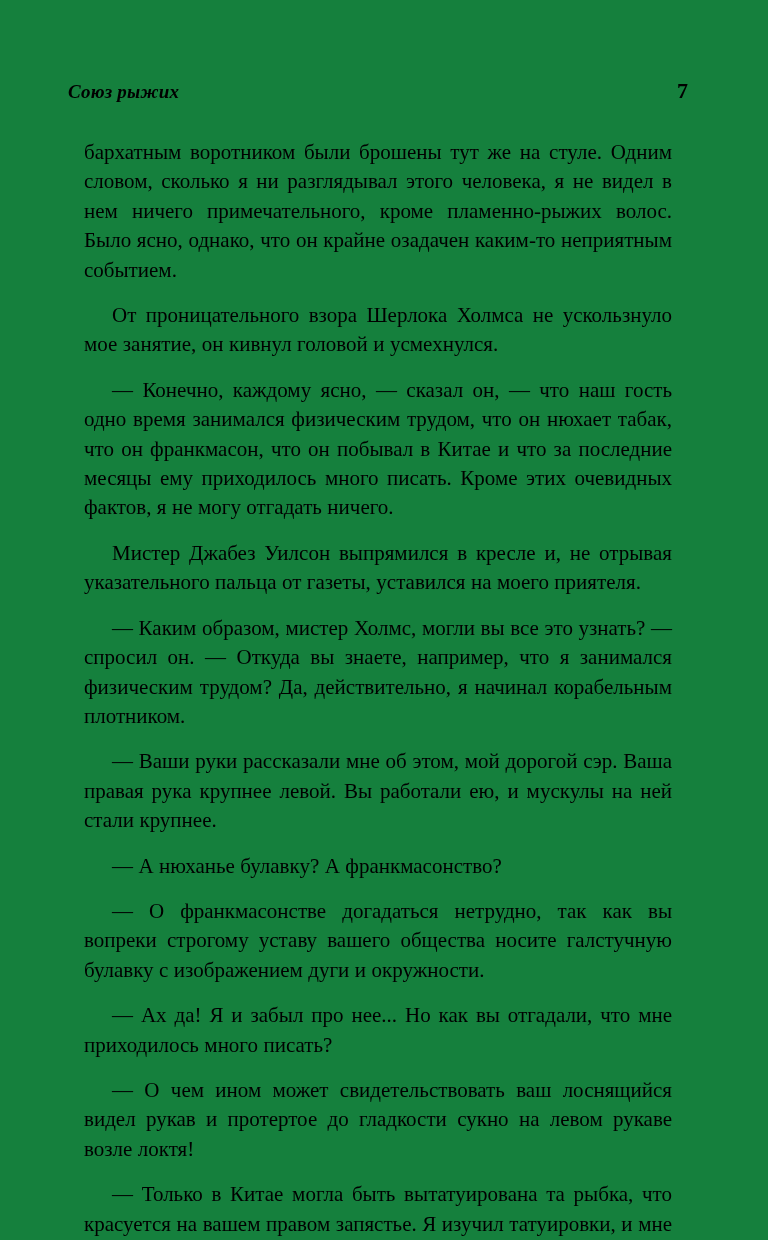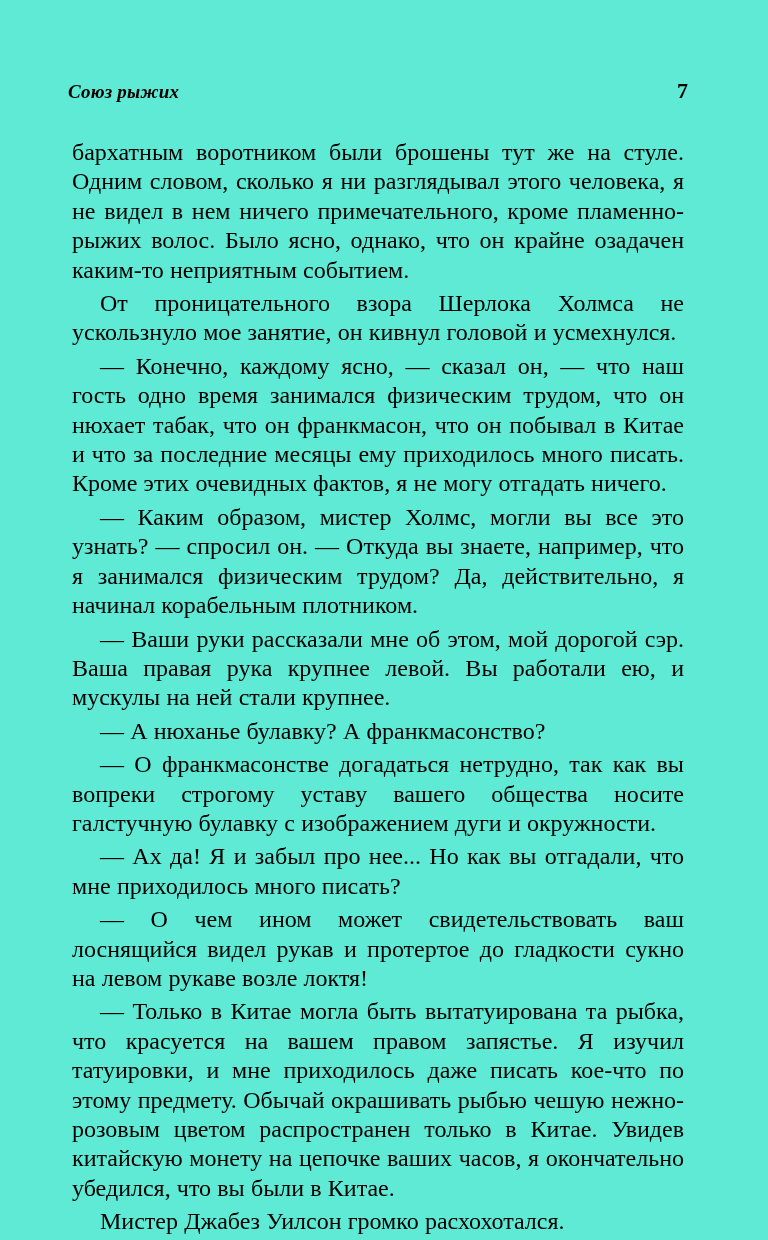--- a/index.html
+++ b/index.html
@@ -13,21 +13,21 @@
     font-family: "Liberation Serif", serif;
     color: #000000;
     overflow: hidden;
   }
   .page {
     position: relative;
     width: 768px;
     height: 1240px;
     box-sizing: border-box;
     padding: 12px;
-    background: #5eead4;
+    background: #15803d;
   }
   .page-inner {
     position: absolute;
     left: 68px;
     top: 78px;
     width: 620px;
   }
   .running-head {
     display: flex;
     align-items: baseline;
@@ -42,23 +42,23 @@
     letter-spacing: 0.2px;
     color: #000;
   }
   .page-number {
     font-family: "Liberation Serif", serif;
     font-weight: 700;
     font-size: 22px;
     color: #000;
   }
   .body-text p {
-    margin: 4px;
+    margin: 16px;
     font-family: "Liberation Serif", serif;
-    font-size: 24px;
+    font-size: 21px;
     line-height: 29.4px;
     text-align: justify;
     text-justify: inter-word;
     word-spacing: 0.2px;
     hyphens: manual;
     color: #000;
   }
   .body-text p.indent {
     text-indent: 28px;
   }
@@ -74,20 +74,21 @@
 
     <div class="running-head">
       <div class="running-title">Союз рыжих</div>
       <div class="page-number">7</div>
     </div>
 
     <div class="body-text">
       <p class="noindent">бархатным воротником были брошены тут же на стуле. Одним словом, сколько я ни разглядывал этого человека, я не видел в нем ничего примечательного, кроме пламенно-рыжих волос. Было ясно, однако, что он крайне озадачен каким-то неприятным событием.</p>
       <p class="indent">От проницательного взора Шерлока Холмса не ускользнуло мое занятие, он кивнул головой и усмехнулся.</p>
       <p class="indent">— Конечно, каждому ясно, — сказал он, — что наш гость одно время занимался физическим трудом, что он нюхает табак, что он франкмасон, что он побывал в Китае и что за последние месяцы ему приходилось много писать. Кроме этих очевидных фактов, я не могу отгадать ничего.</p>
+      <p class="indent">Мистер Джабез Уилсон выпрямился в кресле и, не отрывая указательного пальца от газеты, уставился на моего приятеля.</p>
       <p class="indent">— Каким образом, мистер Холмс, могли вы все это узнать? — спросил он. — Откуда вы знаете, например, что я занимался физическим трудом? Да, действительно, я начинал корабельным плотником.</p>
       <p class="indent">— Ваши руки рассказали мне об этом, мой дорогой сэр. Ваша правая рука крупнее левой. Вы работали ею, и мускулы на ней стали крупнее.</p>
       <p class="indent">— А нюханье булавку? А франкмасонство?</p>
       <p class="indent">— О франкмасонстве догадаться нетрудно, так как вы вопреки строгому уставу вашего общества носите галстучную булавку с изображением дуги и окружности.</p>
       <p class="indent">— Ах да! Я и забыл про нее... Но как вы отгадали, что мне приходилось много писать?</p>
       <p class="indent">— О чем ином может свидетельствовать ваш лоснящийся видел рукав и протертое до гладкости сукно на левом рукаве возле локтя!</p>
       <p class="indent">— Только в Китае могла быть вытатуирована та рыбка, что красуется на вашем правом запястье. Я изучил татуировки, и мне приходилось даже писать кое-что по этому предмету. Обычай окрашивать рыбью чешую нежно-розовым цветом распространен только в Китае. Увидев китайскую монету на цепочке ваших часов, я окончательно убедился, что вы были в Китае.</p>
       <p class="indent">Мистер Джабез Уилсон громко расхохотался.</p>
     </div>
 

